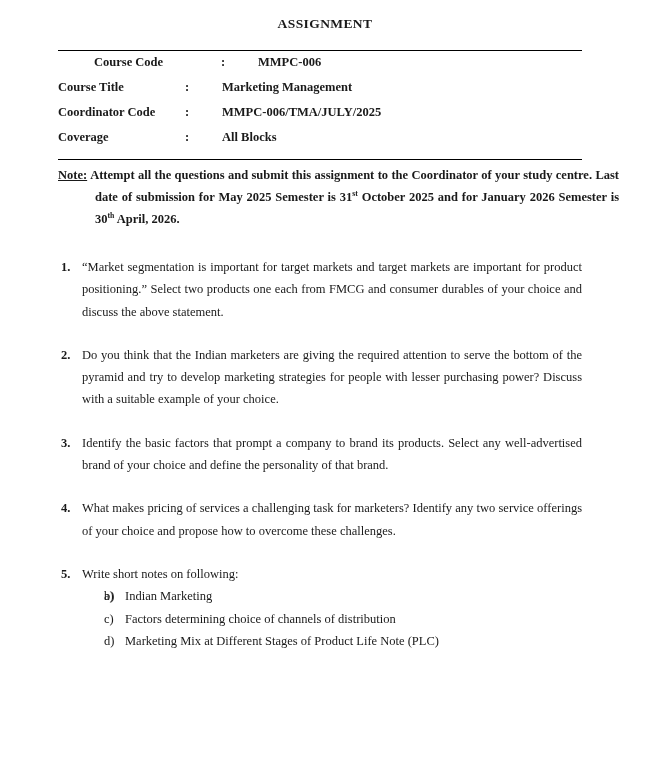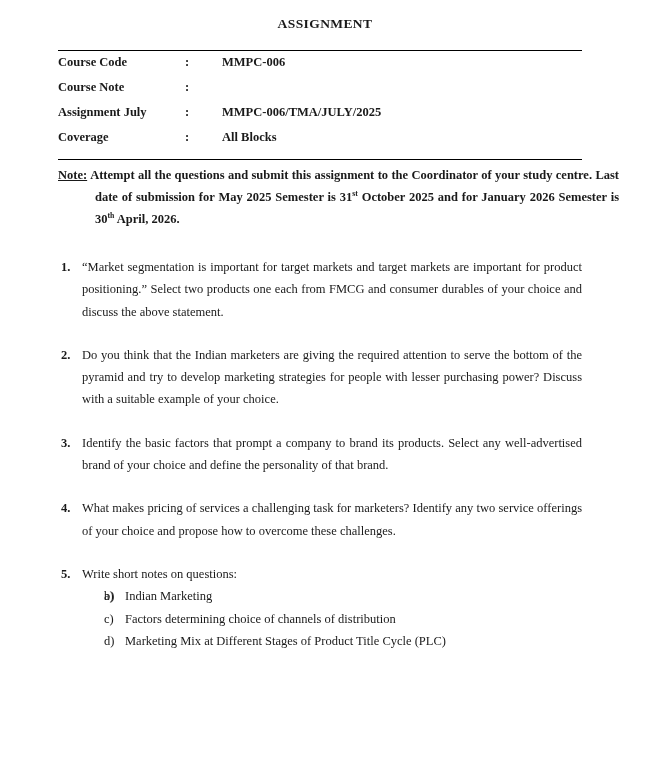--- a/index.html
+++ b/index.html
@@ -44,21 +44,21 @@
     border-bottom: 1.6px solid #000;
     padding: 0;
   }
   .info-row {
     display: flex;
     align-items: baseline;
     height: 25px;
     font-size: 12.5px;
     font-weight: bold;
   }
-  .info-row:first-child { margin-top: 4px; }
+  .info-row:first-child { margin-top: 4px; margin-left: 36px; }
   .info-row:last-child  { margin-bottom: 4px; }
   .info-label {
     width: 127px;
     flex: 0 0 127px;
     white-space: nowrap;
   }
   .info-colon {
     width: 37px;
     flex: 0 0 37px;
   }
@@ -147,26 +147,27 @@
 
   <div class="info-table">
 
     <div class="info-row">
       <span class="info-label">Course Code</span>
       <span class="info-colon">:</span>
       <span class="info-value">MMPC-006</span>
     </div>
 
     <div class="info-row">
-      <span class="info-label">Course Note</span>
-      <span class="info-colon">:</span>
-    </div>
-
-    <div class="info-row">
-      <span class="info-label">Assignment July</span>
+      <span class="info-label">Course Title</span>
+      <span class="info-colon">:</span>
+      <span class="info-value">Marketing Management</span>
+    </div>
+
+    <div class="info-row">
+      <span class="info-label">Coordinator Code</span>
       <span class="info-colon">:</span>
       <span class="info-value">MMPC-006/TMA/JULY/2025</span>
     </div>
 
     <div class="info-row">
       <span class="info-label">Coverage</span>
       <span class="info-colon">:</span>
       <span class="info-value">All Blocks</span>
     </div>
 
@@ -191,36 +192,36 @@
       <span class="q-text">Identify the basic factors that prompt a company to brand its products. Select any well-advertised brand of your choice and define the personality of that brand.</span>
     </div>
 
     <div class="question">
       <span class="q-num">4.</span>
       <span class="q-text">What makes pricing of services a challenging task for marketers? Identify any two service offerings of your choice and propose how to overcome these challenges.</span>
     </div>
 
     <div class="question">
       <span class="q-num">5.</span>
-      <span class="q-text">Write short notes on questions:</span>
+      <span class="q-text">Write short notes on following:</span>
 
       <ul class="sub-list">
         <li class="sub-item">
           <span class="sub-marker">a)</span>
         </li>
         <li class="sub-item">
           <span class="sub-marker">b)</span>
           <span>Indian Marketing</span>
         </li>
         <li class="sub-item">
           <span class="sub-marker">c)</span>
           <span>Factors determining choice of channels of distribution</span>
         </li>
         <li class="sub-item">
           <span class="sub-marker">d)</span>
-          <span>Marketing Mix at Different Stages of Product Title Cycle (PLC)</span>
+          <span>Marketing Mix at Different Stages of Product Life Note (PLC)</span>
         </li>
       </ul>
     </div>
 
   </div>
 
 </div>
 
 </body></html>

